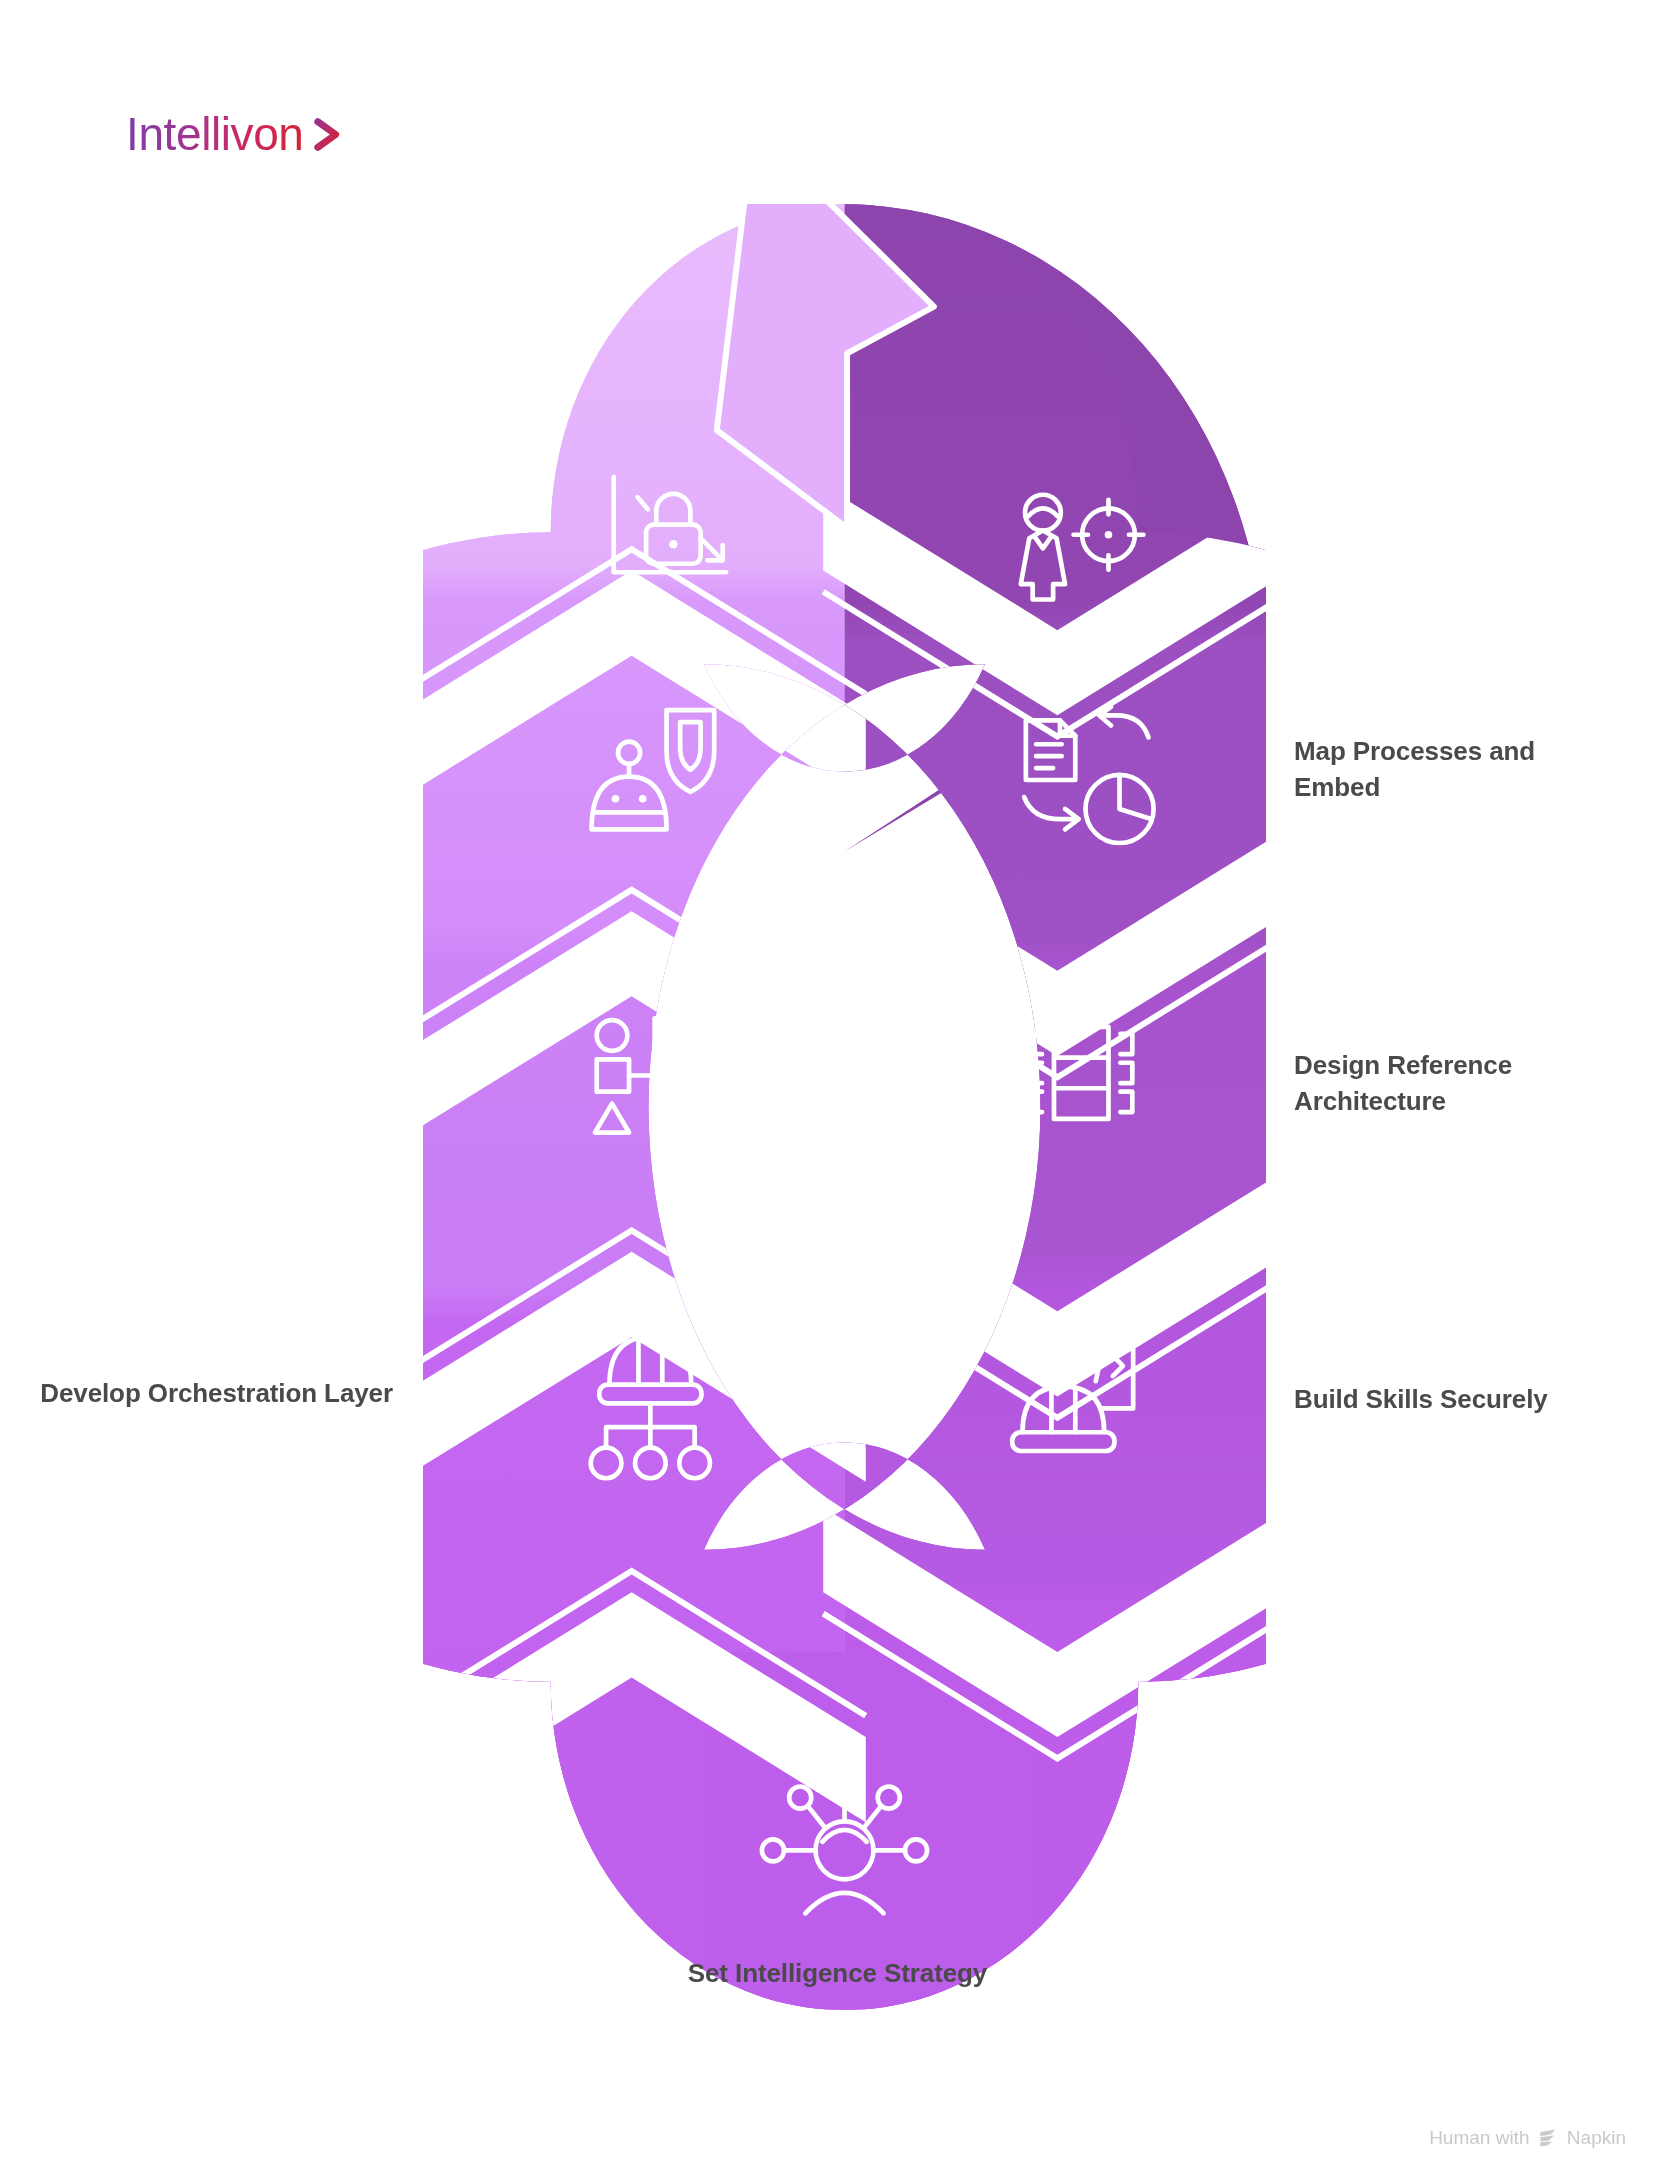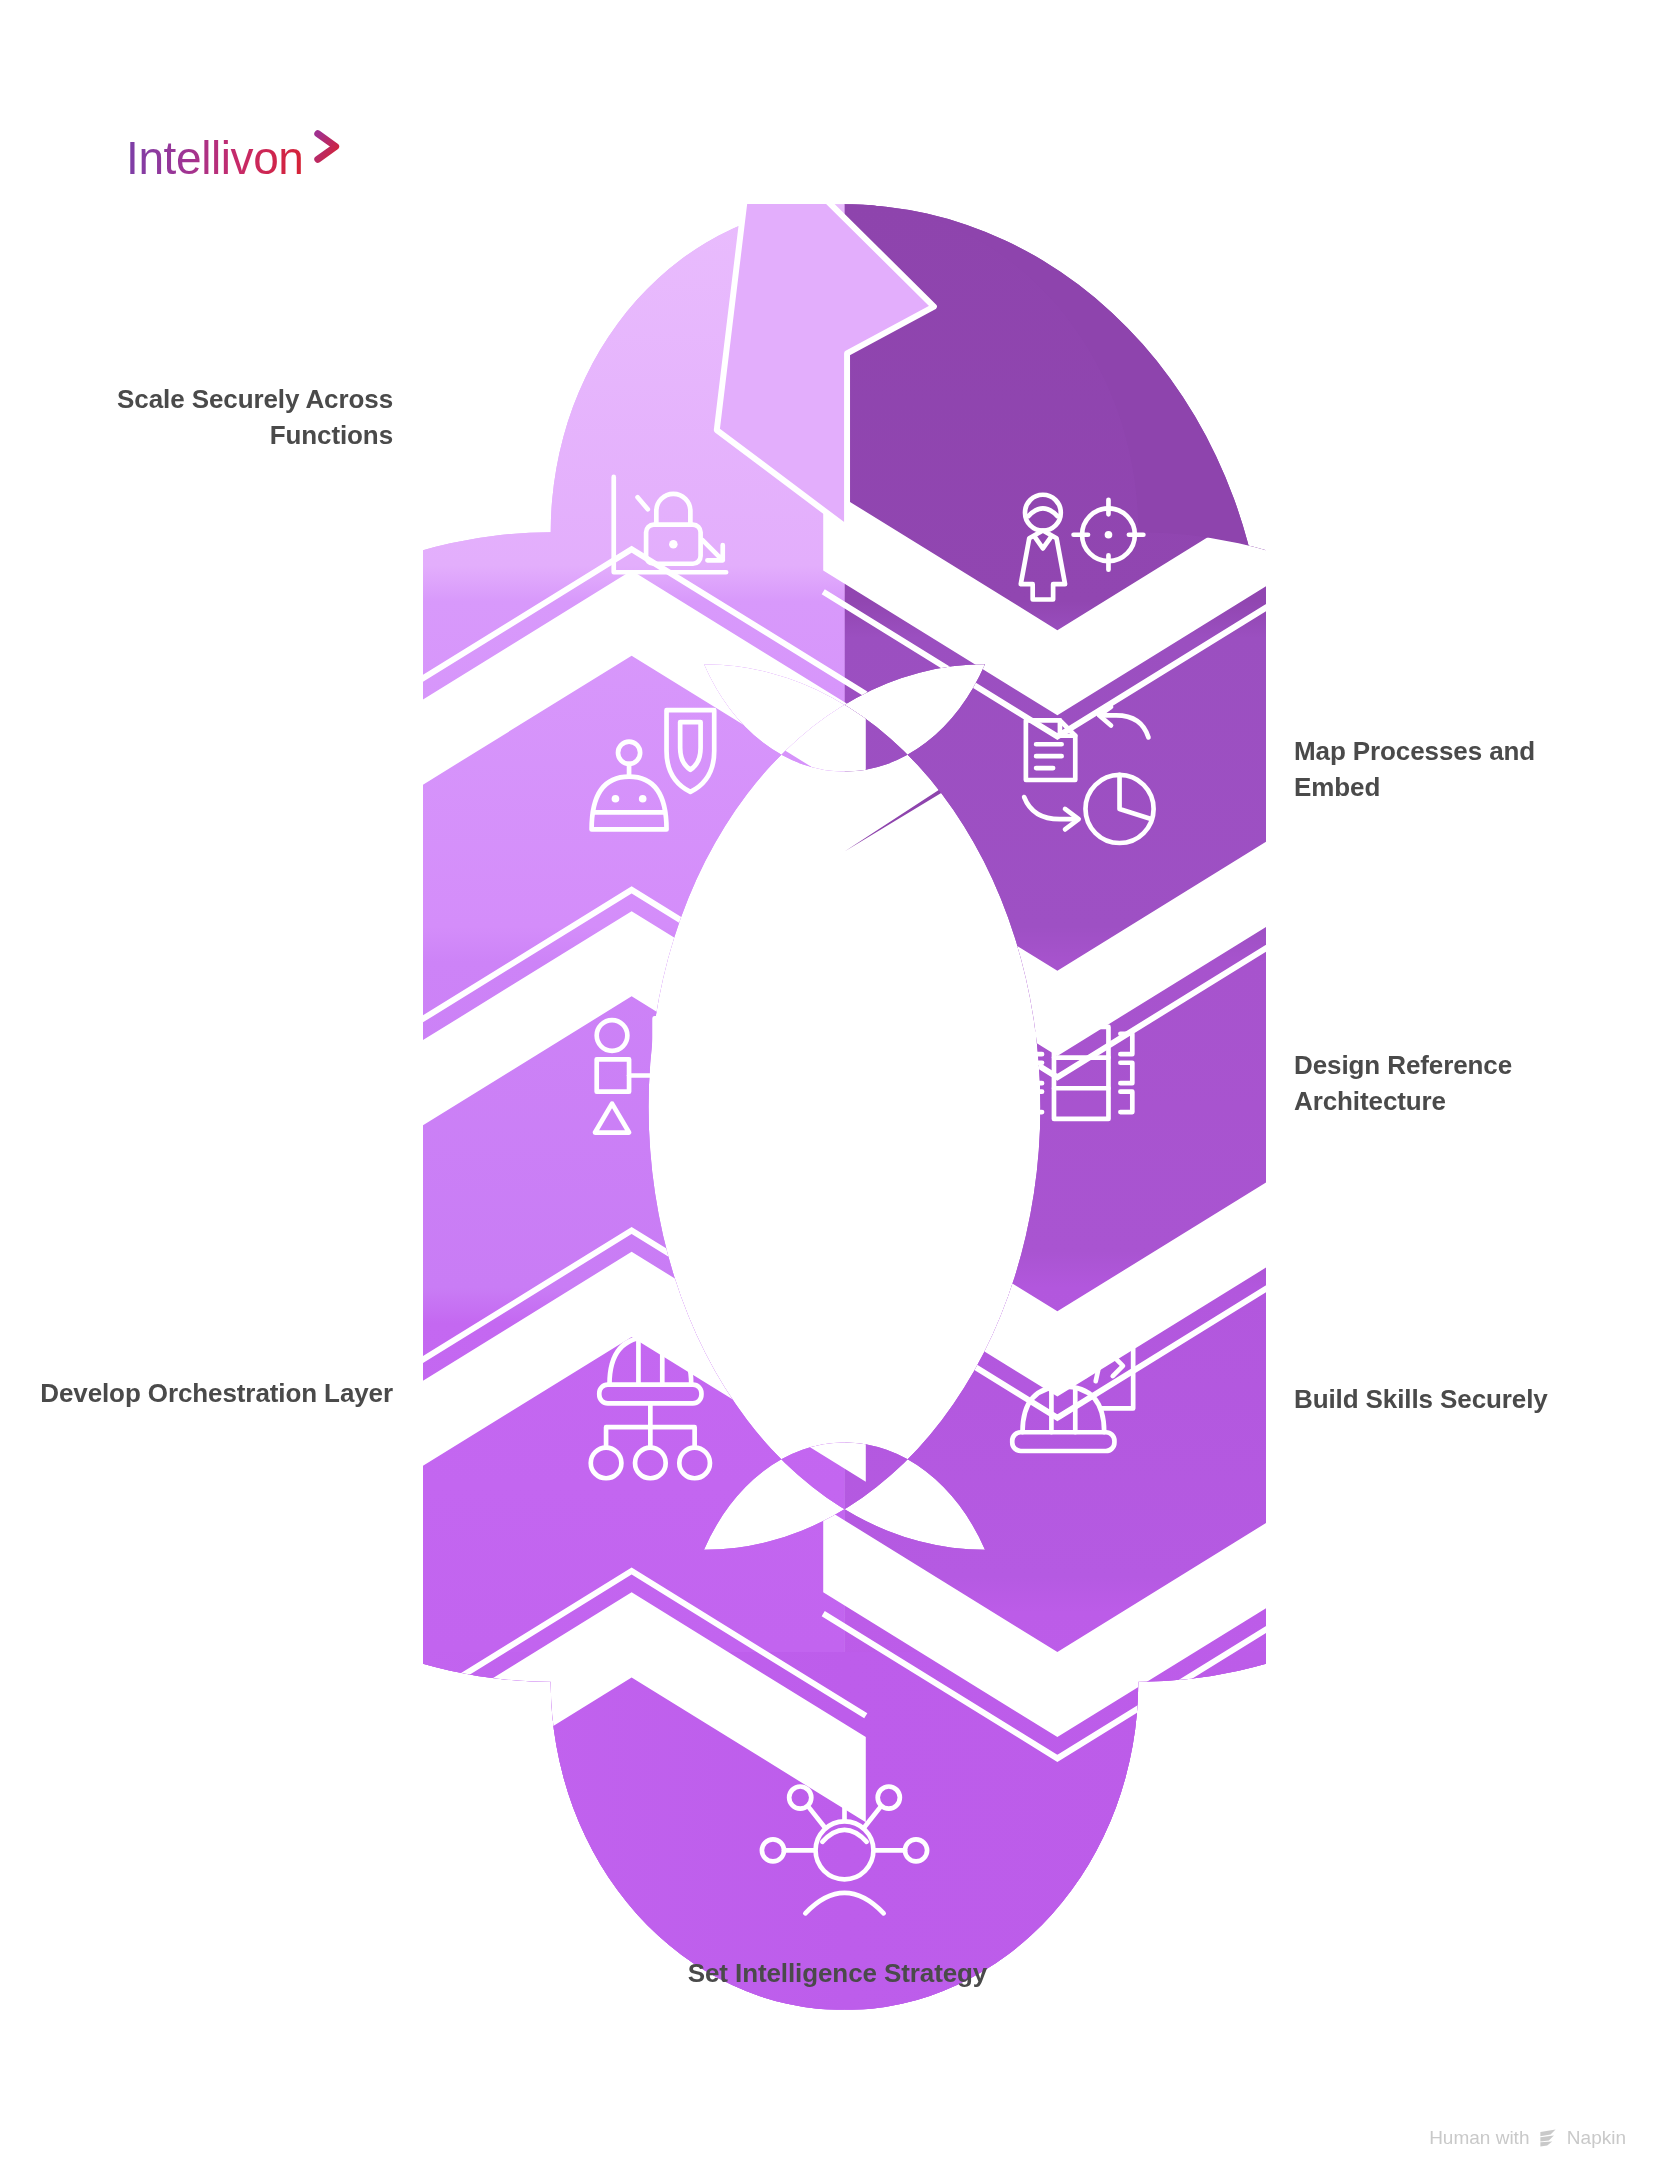--- a/index.html
+++ b/index.html
@@ -29,21 +29,20 @@
     font-family: "Liberation Sans", sans-serif;
     font-size: 46px;
     font-weight: 500;
     letter-spacing: -0.4px;
     background: linear-gradient(95deg, #7b3fa8 0%, #9c3596 32%, #c62a6a 62%, #d62234 100%);
     -webkit-background-clip: text;
     background-clip: text;
     color: transparent;
     -webkit-text-fill-color: transparent;
     line-height: 1;
-    margin-top: 24px;
   }
   #logo .logo-chevron {
     display: block;
     margin-left: 1.7px;
   }
 
   
   #diagram {
     position: absolute;
     left: 0;
@@ -400,21 +399,20 @@
       <path d="M6 0 L6 112 L138 112"></path>
       <path d="M34 24 L46 38"></path>
       <path d="M56 56 L56 40 a20 20 0 0 1 40 0 L96 56"></path>
       <rect x="44" y="56" width="64" height="46" rx="9"></rect>
       <circle cx="76" cy="79" r="5" fill="#ffffff" stroke="none"></circle>
       <path d="M110 74 L134 98 M134 98 L134 80 M134 98 L116 98"></path>
     </g>
 
   </svg>
 
-  <div class="label left" style="right:1282px; top:382px; width:358px;">Scale Securely Across Functions</div>
 
 
 
   <div class="label right" style="left:1294px; top:734px; width:324px;">Map Processes and Embed</div>
 
 
   <div class="label right" style="left:1294px; top:1048px; width:315px;">Design Reference Architecture</div>
 
   <div class="label left" style="right:1282px; top:1376px; width:375px;">Develop Orchestration Layer</div>
 

